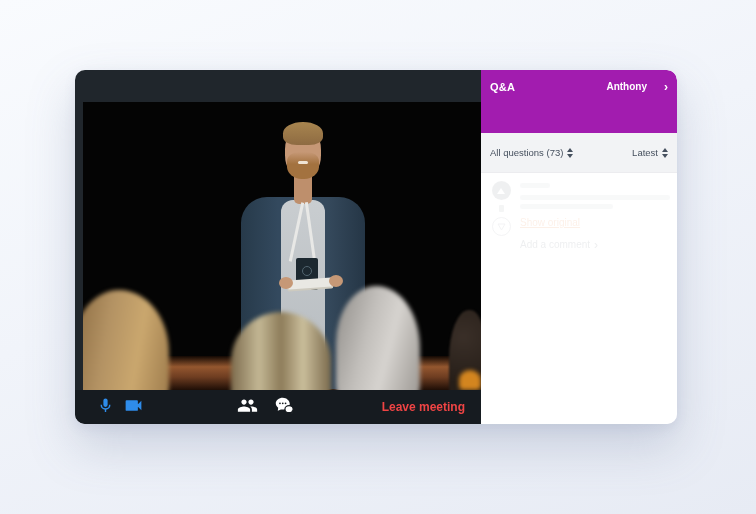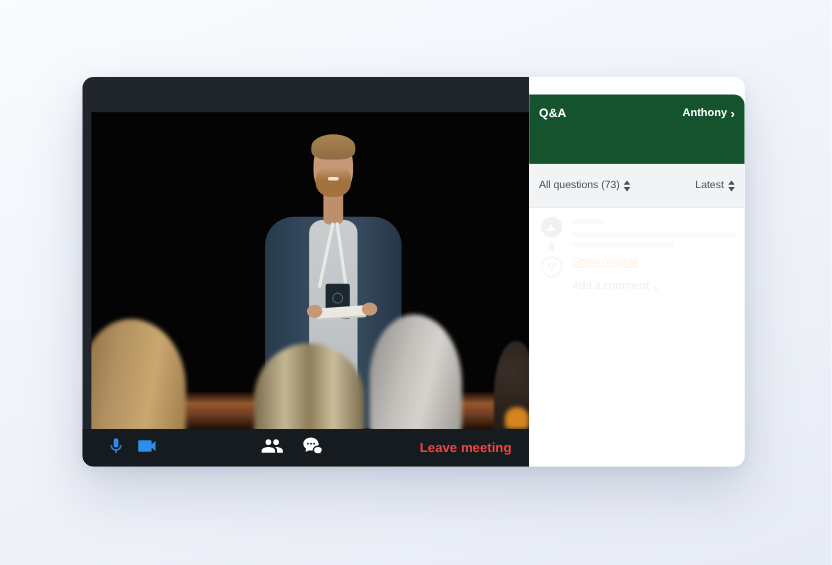--- a/index.html
+++ b/index.html
@@ -66,24 +66,24 @@
   .ctl { position:absolute; top:0; height:34px; display:flex; align-items:center; justify-content:center;
     background:none; border:none; cursor:pointer; padding:0; }
   .ctl-mic { left:20px; width:20px; }
   .ctl-cam { left:46px; width:24px; }
   .ctl-people { left:160px; width:24px; }
   .ctl-chat { left:197px; width:24px; }
   .ctl-leave { right:16px; font-family:"Liberation Sans",sans-serif; font-size:12px; font-weight:700; color:#ef4444; }
   
   .panel { position:relative; width:196px; height:354px; background:#FFFFFF;
     border-radius:0 10px 10px 0; overflow:hidden; display:flex; flex-direction:column; }
-  .panel-header { background:#14532d; height:63px; padding:8px 9px 0 9px; border-radius:0 10px 0 0;margin-top:16px; }
+  .panel-header { background:#a21caf; height:63px; padding:8px 9px 0 9px; border-radius:0 10px 0 0; }
   .header-row { display:flex; justify-content:space-between; align-items:center; height:17px; }
   .qa-title { color:#FFFFFF; font-size:11px; font-weight:700; letter-spacing:.2px; }
-  .user-btn { display:flex; align-items:center; gap:3px; background:none; border:none; cursor:pointer;
+  .user-btn { display:flex; align-items:center; gap:17px; background:none; border:none; cursor:pointer;
     color:#FFFFFF; font-family:"Liberation Sans",sans-serif; font-size:10px; font-weight:700; padding:0; }
   .user-chevron { font-size:12px; font-weight:700; line-height:10px; }
   .q-input { margin-top:4px; width:178px; height:32px; border:none; border-radius:5px;
     background:#FFFFFF; padding:0 8px; font-family:"Liberation Sans",sans-serif; font-size:10px; color:#3F4A5A; outline:none; }
   .q-input::placeholder { color:#BFC3CA; }
   .filter-bar { height:40px; background:#F2F3F5; display:flex; align-items:center;
     justify-content:space-between; padding:0 9px; border-bottom:1px solid #ECECEF; }
   .filter-btn { display:flex; align-items:center; gap:4px; background:none; border:none; cursor:pointer;
     font-family:"Liberation Sans",sans-serif; font-size:9.5px; color:#46505E; padding:0; }
   .sort { display:inline-flex; flex-direction:column; gap:2px; }

